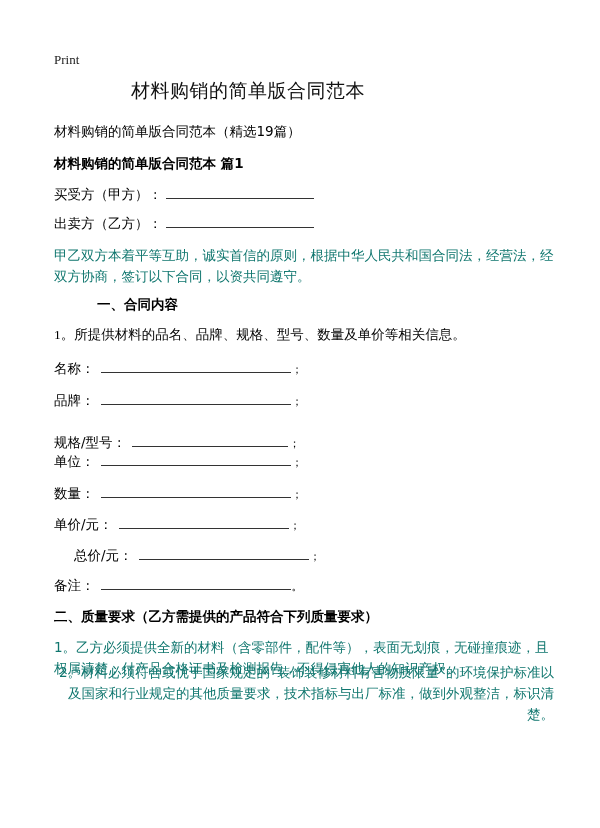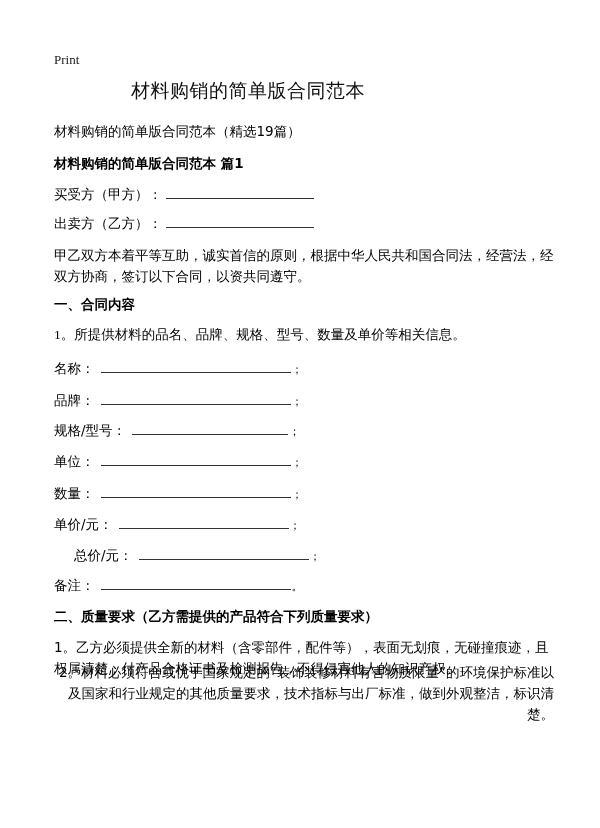--- a/index.html
+++ b/index.html
@@ -2,21 +2,21 @@
 <html><head>
 <meta charset="utf-8">
 <style>
   html, body { margin: 0; padding: 0; background: #ffffff; }
   body { width: 600px; height: 828px; position: relative; overflow: hidden;
          font-family: "DejaVu Sans", sans-serif; color: #1a1a1a; }
   .print { position: absolute; left: 54px; top: 52px; font-family: "Liberation Serif", serif; font-size: 13px; color: #222; }
   .title { position: absolute; left: 0; width: 496px; top: 78px; text-align: center; font-size: 19px; color: #111; letter-spacing: 0.5px; }
   .line { position: absolute; left: 54px; font-size: 13.5px; line-height: 20px; white-space: nowrap; color: #000000; }
   .bold { font-weight: bold; }
-  .para { position: absolute; left: 54px; width: 500px; font-size: 13.5px; line-height: 21px; color: #000000; white-space: normal; word-break: break-all; }
+  .para { position: absolute; left: 54px; width: 500px; font-size: 13.5px; line-height: 21px; color: #0f766e; white-space: normal; word-break: break-all; }
   .blank { display: inline-block; border-bottom: 1.3px solid #333; height: 14px; vertical-align: baseline; margin-left: 6px; }
   .punct { font-size: 11px; margin-left: 1px; }
 </style>
 </head>
 <body>
 
 <div class="print">Print</div>
 
 <div class="title">材料购销的简单版合同范本</div>
 
@@ -27,33 +27,33 @@
 <div class="line" style="top:184px;">
   <span>买受方（甲方）：</span><span class="blank" style="width:148px;margin-left:4px;"></span>
 </div>
 
 <div class="line" style="top:213px;">
   <span>出卖方（乙方）：</span><span class="blank" style="width:148px;margin-left:4px;"></span>
 </div>
 
 <div class="para" style="top:245px;">甲乙双方本着平等互助，诚实首信的原则，根据中华人民共和国合同法，经营法，经双方协商，签订以下合同，以资共同遵守。</div>
 
-<div class="line bold" style="top:294px;">一、合同内容</div>
+<div class="line bold" style="top:294px;margin-left:43px;">一、合同内容</div>
 
 <div class="line" style="top:325px;font-family:Liberation Serif, serif;">1。所提供材料的品名、品牌、规格、型号、数量及单价等相关信息。</div>
 
 <div class="line" style="top:358px;">
   <span>名称：</span><span class="blank" style="width:190px;"></span><span class="punct">；</span>
 </div>
 
 <div class="line" style="top:390px;">
   <span>品牌：</span><span class="blank" style="width:190px;"></span><span class="punct">；</span>
 </div>
 
-<div class="line" style="top:420px;">
+<div class="line" style="top:432px;">
   <span>规格/型号：</span><span class="blank" style="width:156px;"></span><span class="punct">；</span>
 </div>
 
 <div class="line" style="top:451px;">
   <span>单位：</span><span class="blank" style="width:190px;"></span><span class="punct">；</span>
 </div>
 
 <div class="line" style="top:483px;">
   <span>数量：</span><span class="blank" style="width:190px;"></span><span class="punct">；</span>
 </div>

